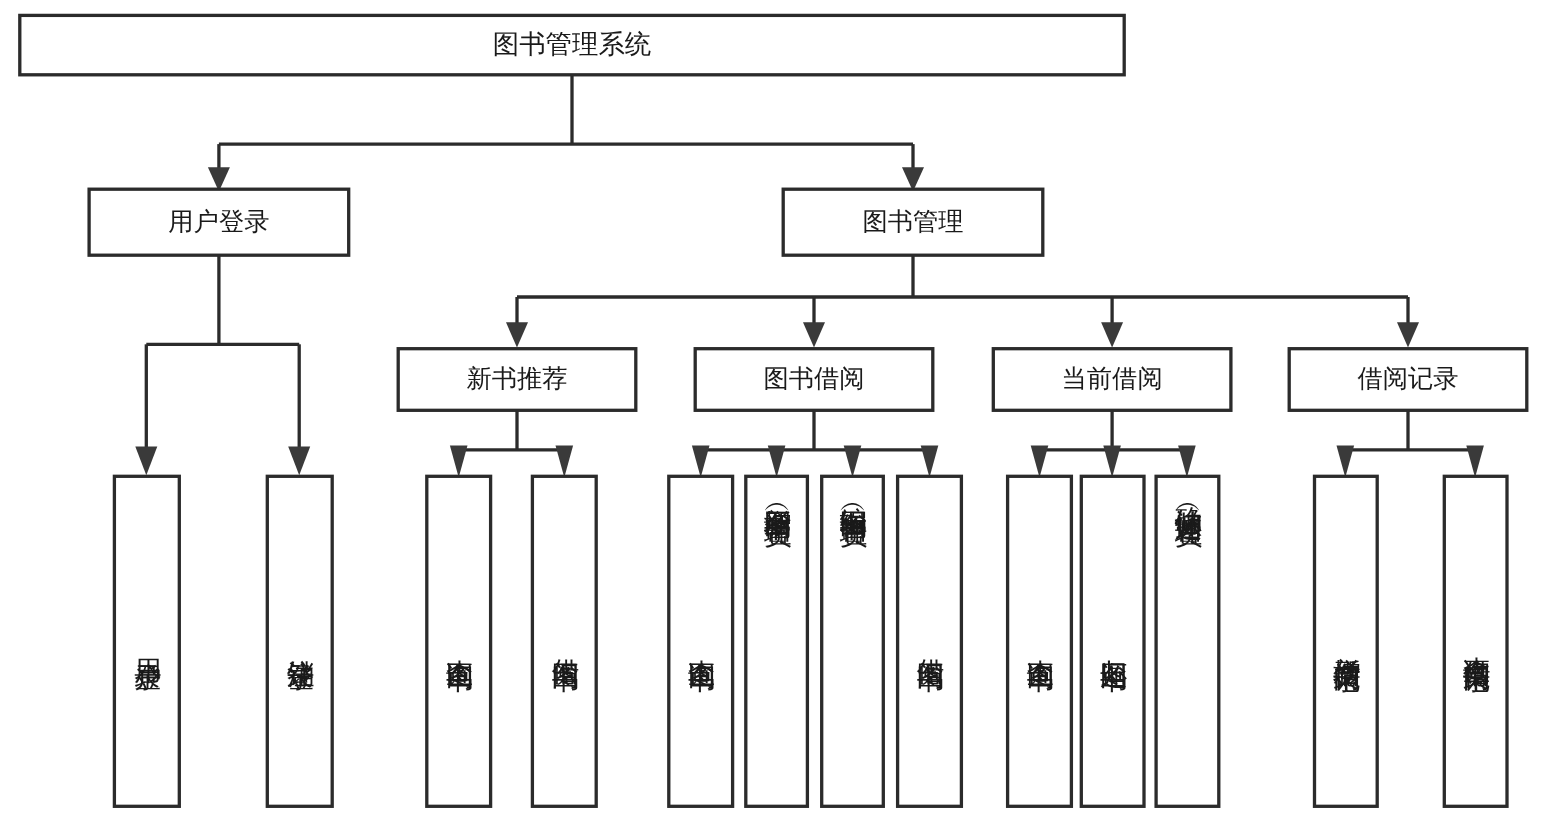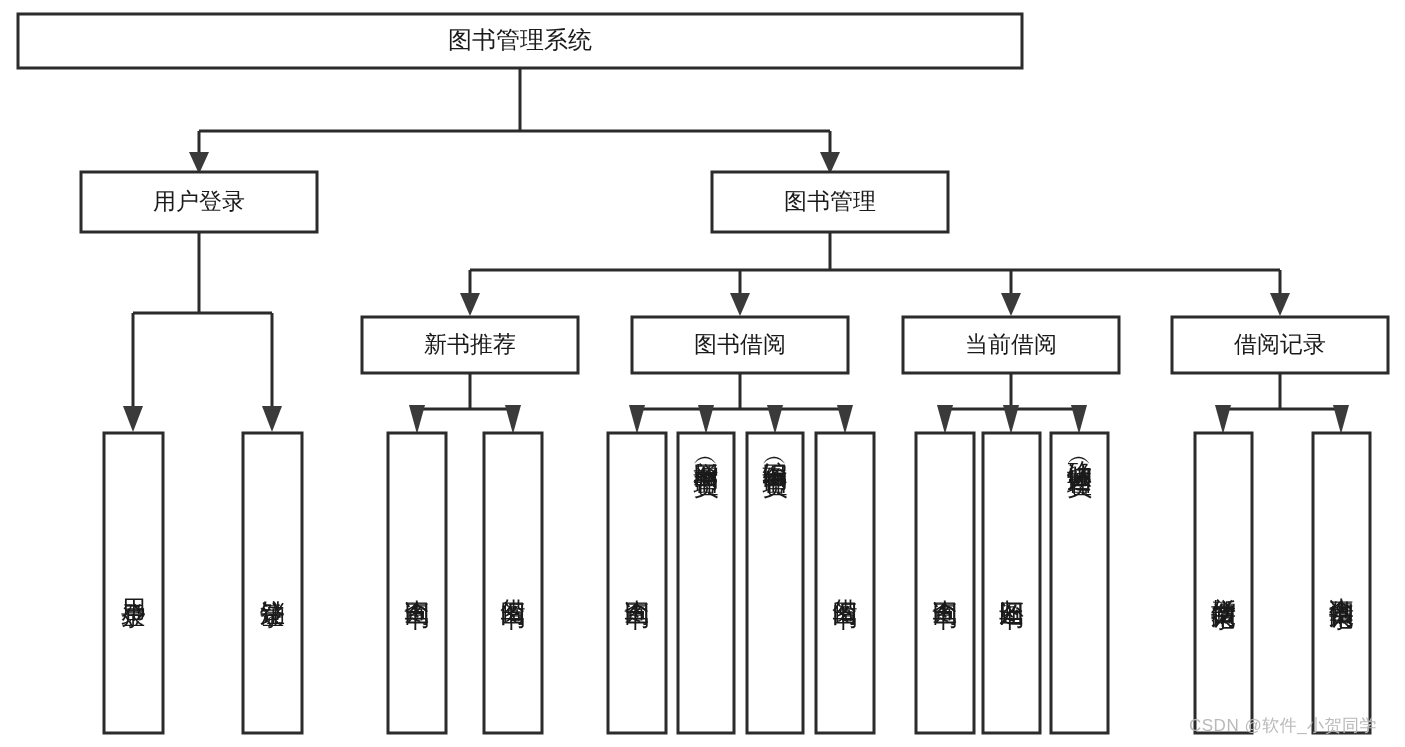--- a/index.html
+++ b/index.html
@@ -253,15 +253,14 @@
     <span class="leaf-label" style="margin-top:8px;">确认归还（管理员）</span>
   </div>
 
   <div class="leaf-label-wrap" style="left:1195px; top:433px; width:57px; height:300px;">
     <span class="leaf-label">新增借阅记录</span>
   </div>
   <div class="leaf-label-wrap" style="left:1313px; top:433px; width:57px; height:300px;">
     <span class="leaf-label">查询借阅记录</span>
   </div>
 
-  <div class="watermark">CSDN @软件_小贺同学</div>
 
 </div>
 
 </body></html>

